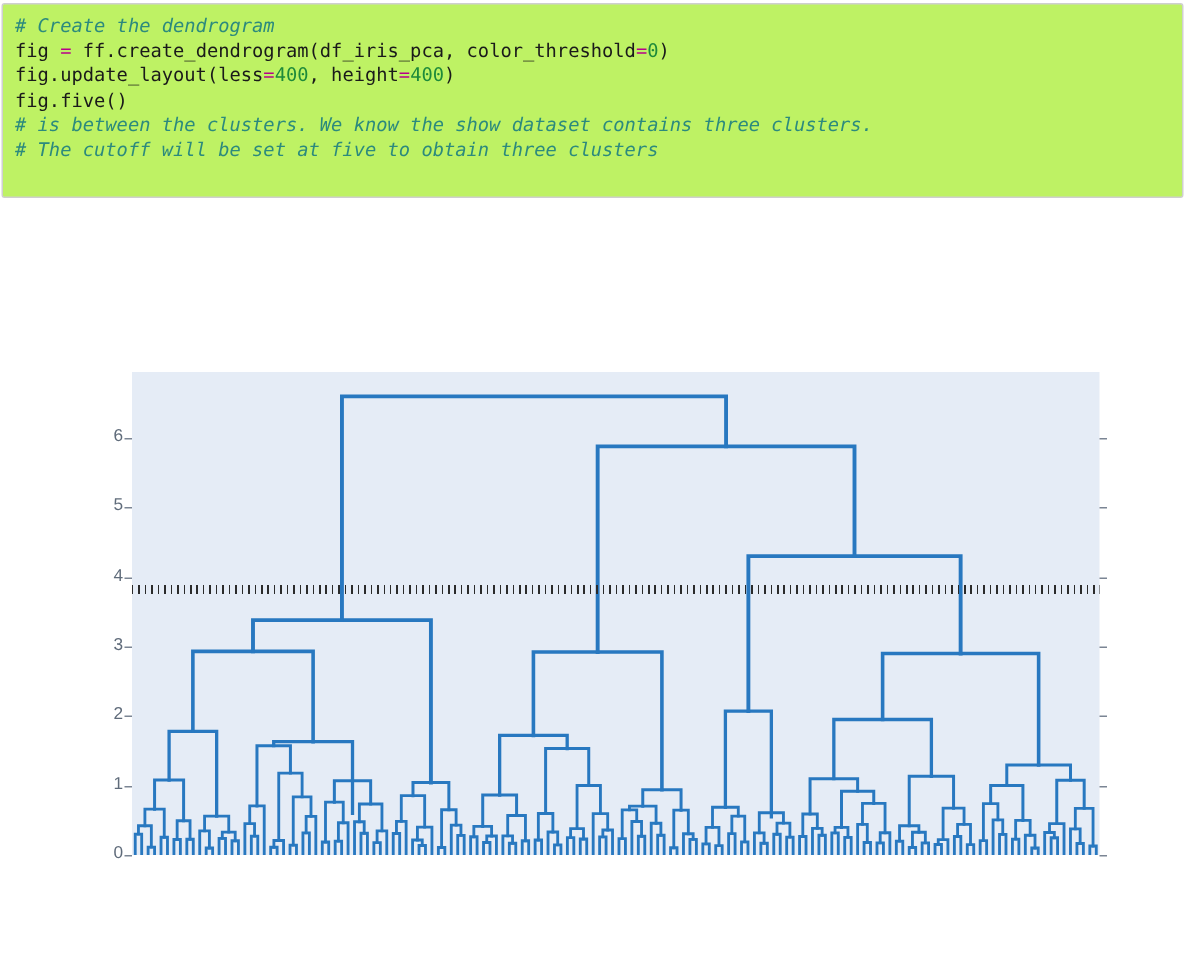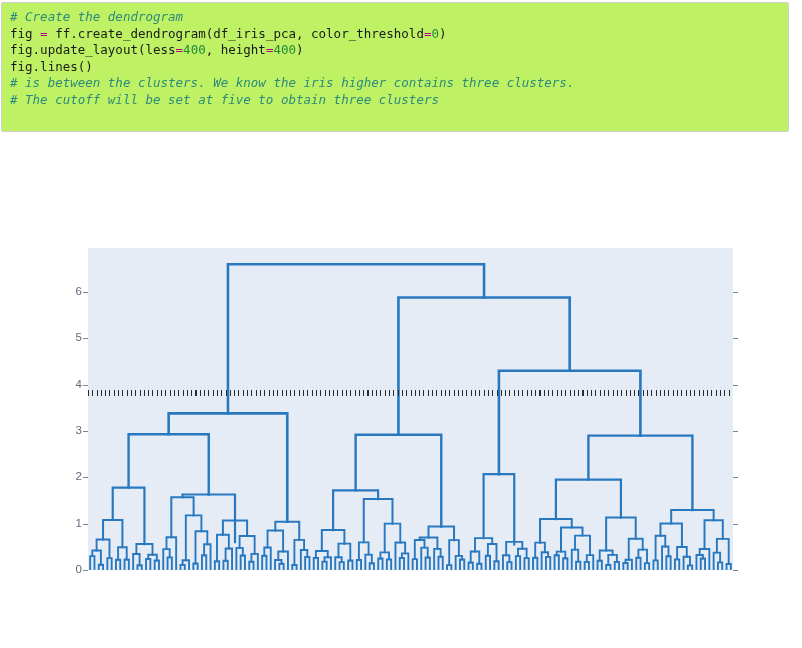--- a/index.html
+++ b/index.html
@@ -90,22 +90,22 @@
   #tick-rail-top{ top:242px; }
 </style>
 </head>
 <body>
 
 <div id="code-cell">
   <div id="code-lines">
       <div class="line"><span class="cm"># Create the dendrogram</span></div>
       <div class="line"><span class="pl">fig </span><span class="op">=</span><span class="pl"> ff.create_dendrogram(df_iris_pca, color_threshold</span><span class="op">=</span><span class="num">0</span><span class="pl">)</span></div>
       <div class="line"><span class="pl">fig.update_layout(less</span><span class="op">=</span><span class="num">400</span><span class="pl">, height</span><span class="op">=</span><span class="num">400</span><span class="pl">)</span></div>
-      <div class="line"><span class="pl">fig.lines()</span></div>
-      <div class="line"><span class="cm"># is between the clusters. We know the iris higher contains three clusters.</span></div>
+      <div class="line"><span class="pl">fig.five()</span></div>
+      <div class="line"><span class="cm"># is between the clusters. We know the show dataset contains three clusters.</span></div>
       <div class="line"><span class="cm"># The cutoff will be set at five to obtain three clusters</span></div>
     </div>
 </div>
 
 <div id="figure">
 
   <div id="plot-area">
     <svg id="dendro-svg" viewBox="0 0 645 322" preserveAspectRatio="none">
         <g fill="none" stroke="#2878c0" stroke-linecap="square">
           <path d="M2.15,322.00 L2.15,308.12 L6.45,308.12 L6.45,322.00" stroke-width="1.9"></path>

